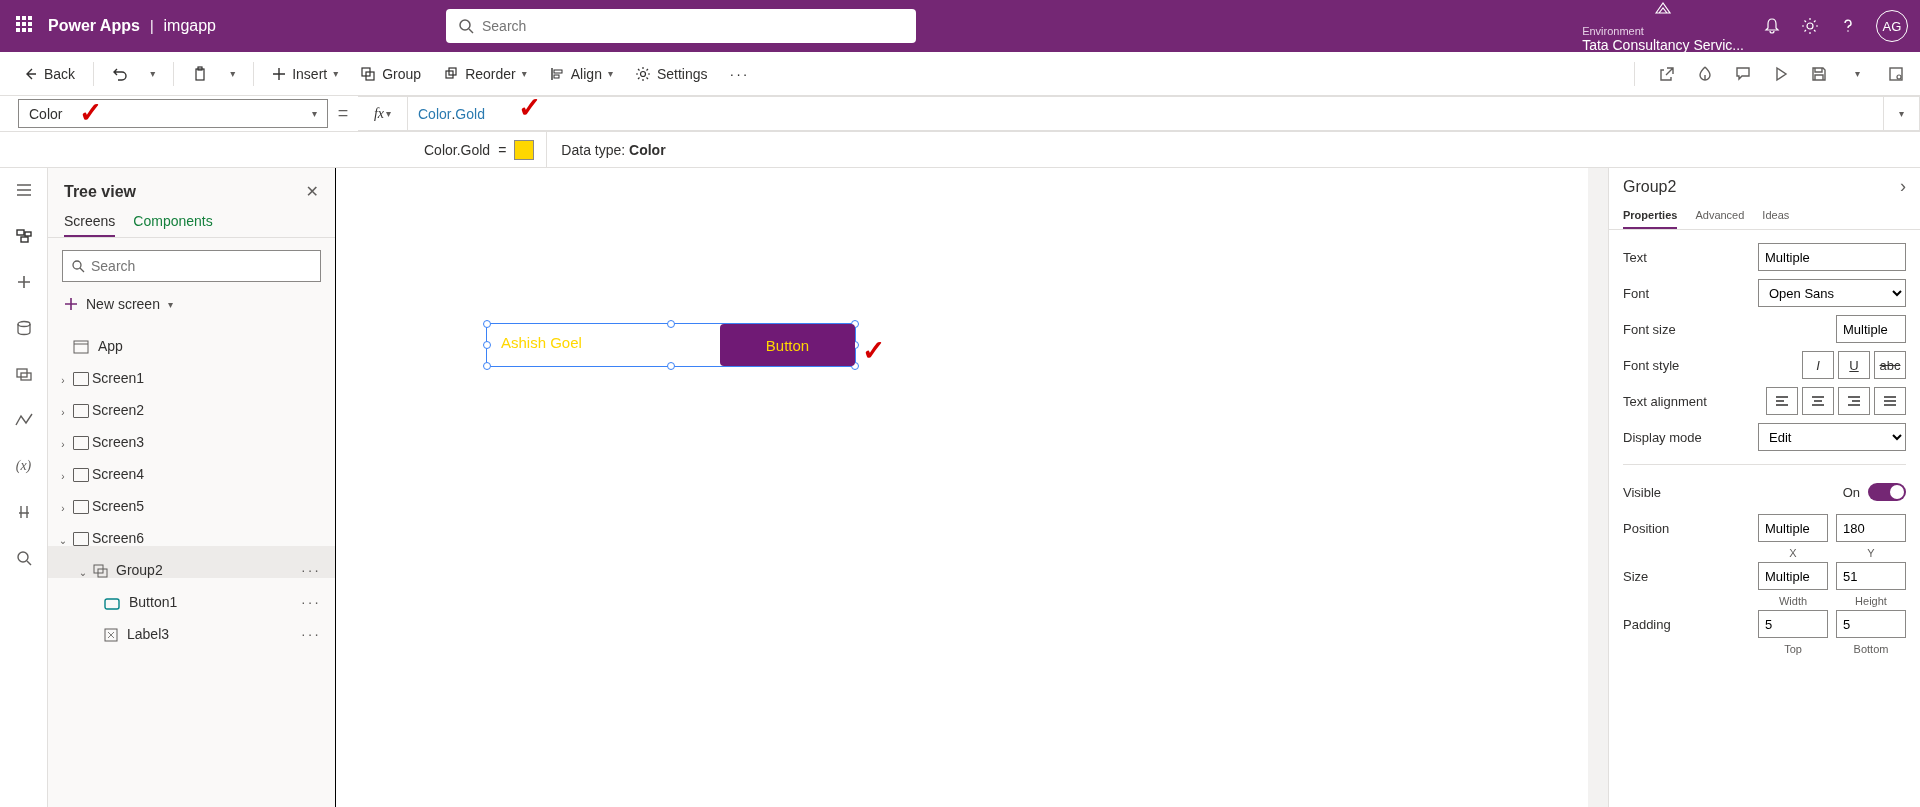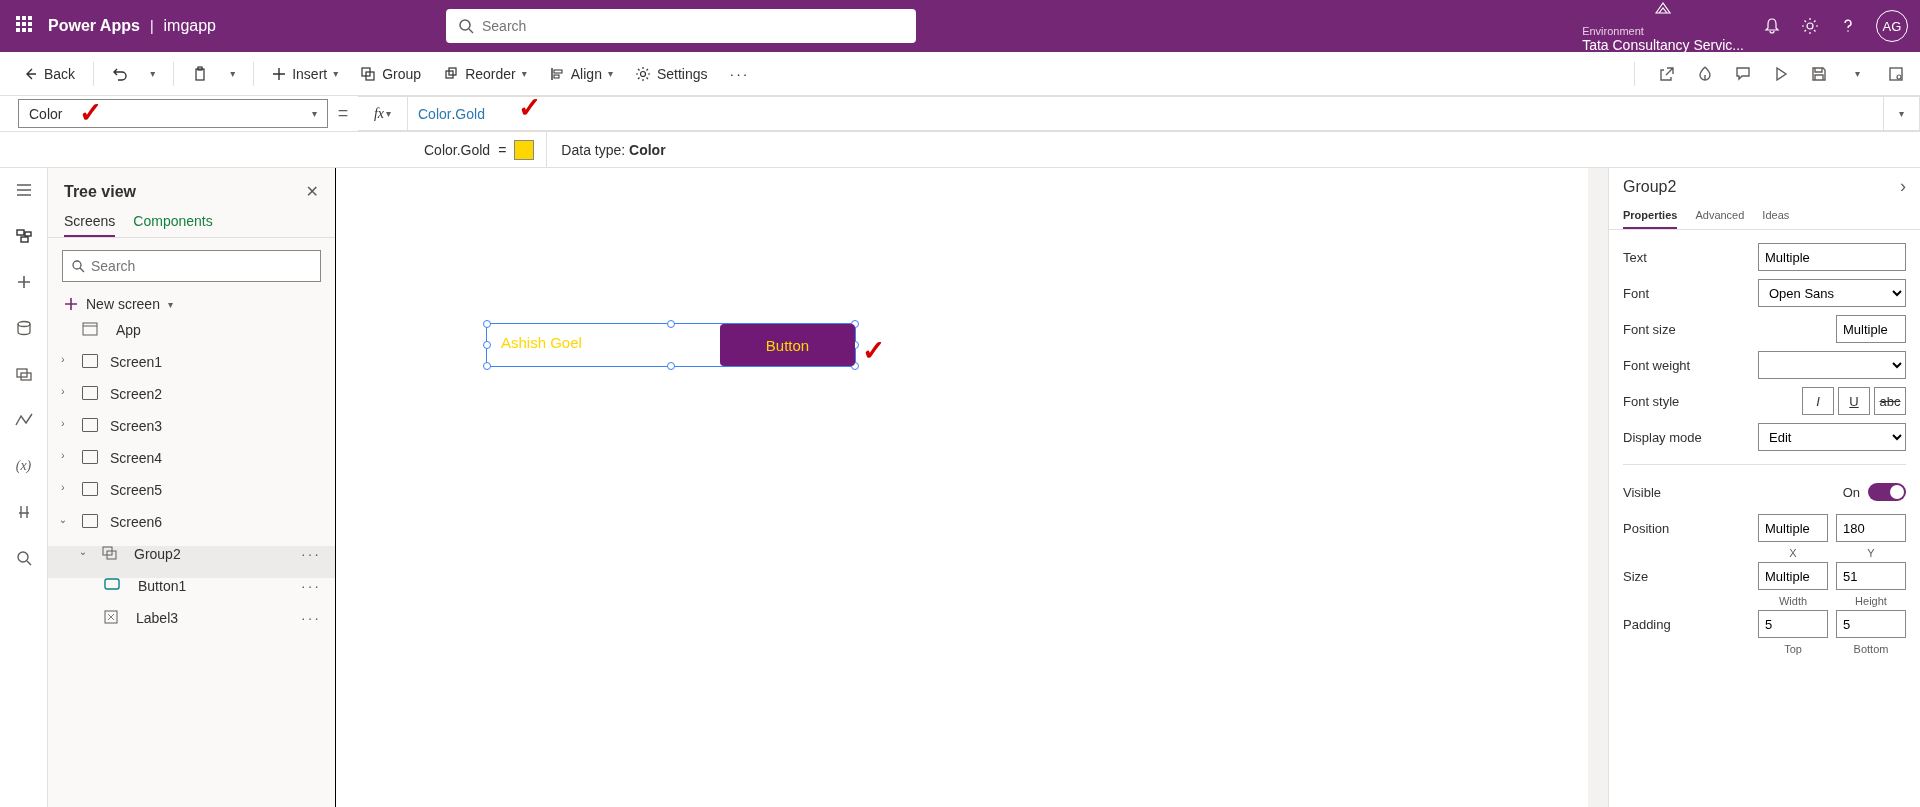--- a/index.html
+++ b/index.html
@@ -56,21 +56,21 @@
 .treepane { width: 288px; border-right: 1px solid #000000; background: #faf9f8; display: flex; flex-direction: column; }
 .treehead { display: flex; align-items: center; padding: 14px 16px 6px; }
 .treehead h3 { font-size: 16px; font-weight: 600; flex: 1; }
 .tree-tabs { display: flex; gap: 18px; padding: 0 16px; border-bottom: 1px solid #e1dfdd; }
 .tree-tabs .ttab { padding: 6px 0; cursor: pointer; color: #15803d; }
 .tree-tabs .ttab.active { color: #323130; border-bottom: 2px solid #742774; }
 .tree-search { margin: 12px 14px 8px; border: 1px solid #8a8886; height: 32px; display: flex; align-items: center; padding: 0 8px; background: #fff; }
 .tree-search input { border: none; outline: none; flex: 1; font-size: 14px; }
 .newscreen { display: flex; align-items: center; gap: 8px; padding: 6px 16px; cursor: pointer; color: #323130; }
 .treelist { flex: 1; overflow: auto; padding-top: 4px; }
-.titem { display: flex; align-items: flex-start; height: 32px; padding: 0 8px; cursor: pointer; gap: 12px; }
+.titem { display: flex; align-items: flex-end; height: 32px; padding: 0 8px; cursor: pointer; gap: 3px; }
 .titem.sel { background: #edebe9; }
 .titem .exp { width: 14px; text-align: center; font-size: 10px; color: #605e5c; }
 .titem .tico { width: 16px; height: 14px; border: 1px solid #605e5c; border-radius: 1px; display: inline-block; }
 .dots { margin-left: auto; margin-right: 6px; letter-spacing: 2px; color: #605e5c; }
 .indent1 { padding-left: 28px; }
 .indent2 { padding-left: 56px; }
 
 
 .canvas { flex: 1; background: #f3f2f1; position: relative; overflow: hidden; }
 .artboard { position: absolute; left: 0; top: 0; right: 20px; bottom: 0; background: #fff; }
@@ -482,34 +482,55 @@
         </div>
       <div class="prow">
           <div class="plab">Font</div>
           <select class="w-full"><option>Open Sans</option></select>
         </div>
       <div class="prow">
           <div class="plab">Font size</div>
           <input class="w-half" value="Multiple" style="">
         </div>
       <div class="prow">
-          <div class="plab">Font weight</div>
-          <select class="w-full"><option></option></select>
-        </div>
-      <div class="prow">
           <div class="plab">Font style</div>
         <div class="btn-grid">
           <div class="fmt-btn">
               <i>I</i>
             </div>
           <div class="fmt-btn">
               <u>U</u>
             </div>
           <div class="fmt-btn">
               <span style="text-decoration:line-through">abc</span>
+            </div>
+        </div>
+      </div>
+      <div class="prow">
+          <div class="plab">Text alignment</div>
+        <div class="btn-grid">
+          <div class="fmt-btn">
+              <svg width="14" height="12">
+                <path d="M1 2 L13 2 M1 6 L9 6 M1 10 L13 10" stroke="#323130" stroke-width="1.3"></path>
+              </svg>
+            </div>
+          <div class="fmt-btn">
+              <svg width="14" height="12">
+                <path d="M1 2 L13 2 M3 6 L11 6 M1 10 L13 10" stroke="#323130" stroke-width="1.3"></path>
+              </svg>
+            </div>
+          <div class="fmt-btn">
+              <svg width="14" height="12">
+                <path d="M1 2 L13 2 M5 6 L13 6 M1 10 L13 10" stroke="#323130" stroke-width="1.3"></path>
+              </svg>
+            </div>
+          <div class="fmt-btn">
+              <svg width="14" height="12">
+                <path d="M1 2 L13 2 M1 6 L13 6 M1 10 L13 10" stroke="#323130" stroke-width="1.3"></path>
+              </svg>
             </div>
         </div>
       </div>
       <div class="prow">
           <div class="plab">Display mode</div>
           <select class="w-full"><option>Edit</option></select>
         </div>
       <hr style="border:none;border-top:1px solid #e1dfdd;margin:10px 0">
       <div class="prow">
           <div class="plab">Visible</div>

